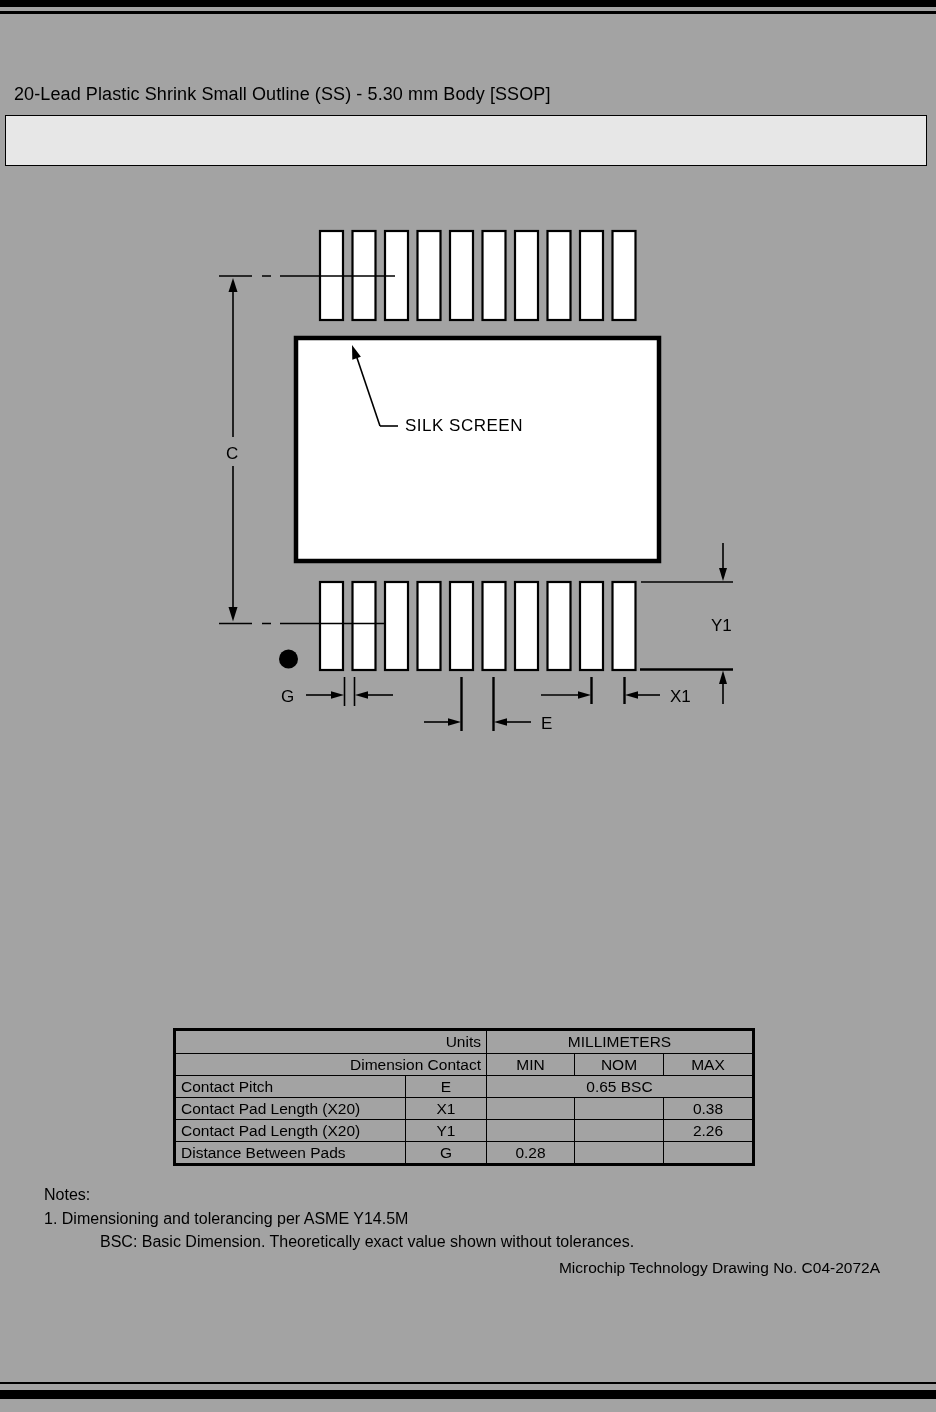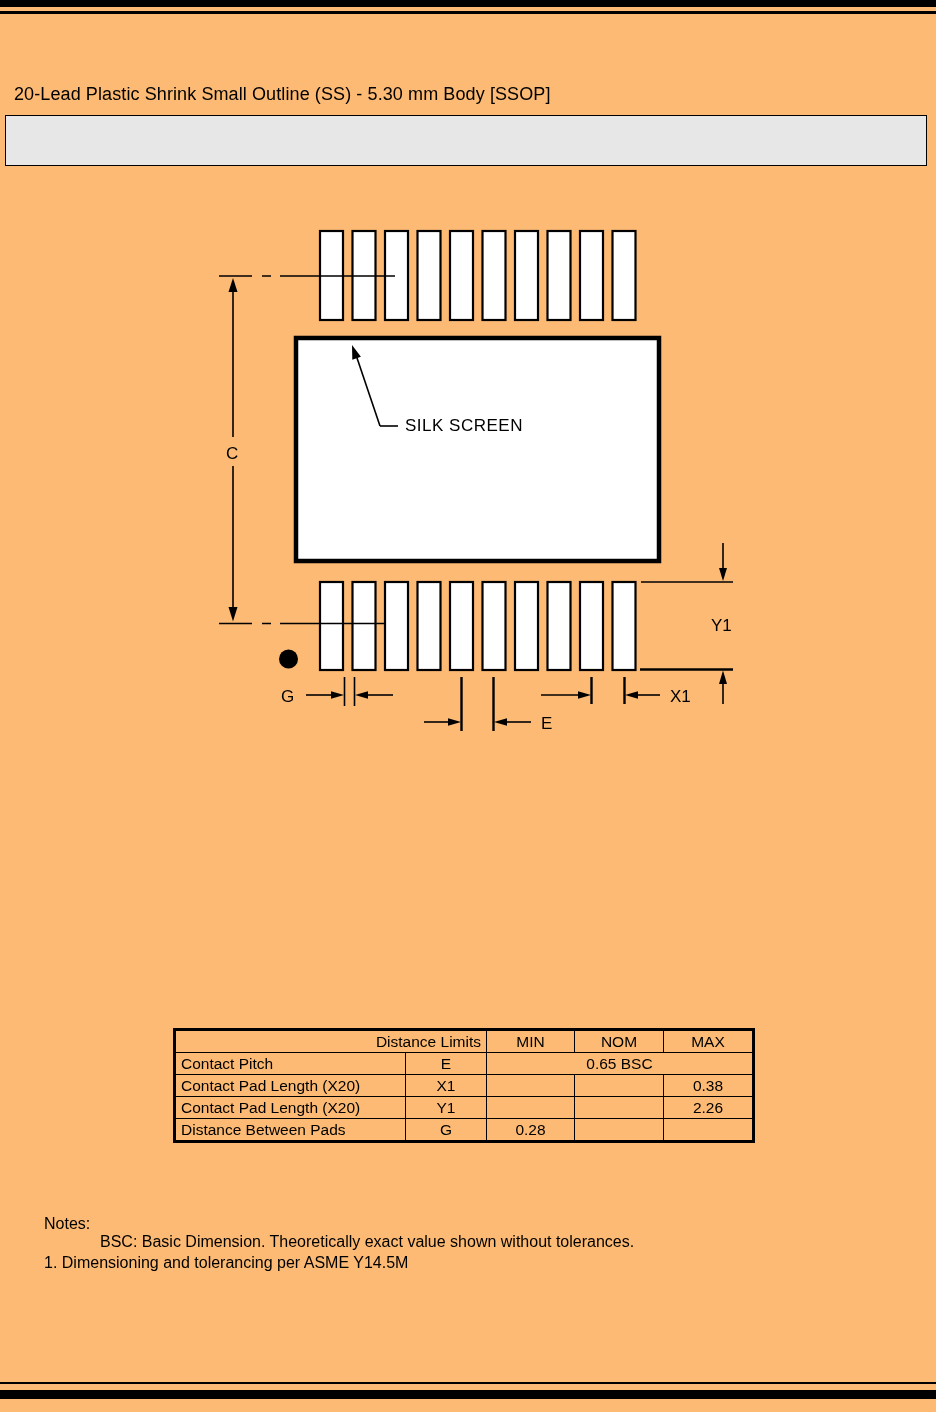--- a/index.html
+++ b/index.html
@@ -1,17 +1,17 @@
 <!DOCTYPE html>
 <html><head>
 <meta charset="utf-8">
 <style>
   html,body { margin:0; padding:0; background:#ffffff; }
   .page {
-    position:relative; width:936px; height:1412px; background:#fdba74;
+    position:relative; width:936px; height:1412px; background:#a3a3a3;
     font-family:"Liberation Sans", sans-serif; color:#000; overflow:hidden;text-decoration:underline;
   }
 
   .bar { position:absolute; left:0; width:936px; background:#000; }
 
   .doc-title { position:absolute; left:14px; top:84px; font-size:18px; letter-spacing:0.1px; }
 
   .section-box {
     position:absolute; left:5px; top:115px; width:920px; height:49px;
     background:#e7e7e7; border:1px solid #000;
@@ -152,22 +152,26 @@
 
   <table class="dim-table">
     <colgroup>
       <col style="width:231px">
         <col style="width:81px">
         <col style="width:88px">
         <col style="width:89px">
         <col style="width:90px">
     </colgroup>
     <tbody>
-      <tr>
-        <td colspan="2" class="ra tb">Distance Limits</td>
+      <tr class="hrow">
+        <td colspan="2" class="ra">Units</td>
+        <td colspan="3" class="ctr tl">MILLIMETERS</td>
+      </tr>
+      <tr>
+        <td colspan="2" class="ra tb">Dimension Contact</td>
         <td class="ctr tl tb">MIN</td>
         <td class="ctr tb">NOM</td>
         <td class="ctr tb">MAX</td>
       </tr>
       <tr>
         <td>Contact Pitch</td>
         <td class="ctr">E</td>
         <td colspan="3" class="ctr tl">0.65 BSC</td>
       </tr>
       <tr>
@@ -187,21 +191,22 @@
       <tr>
         <td>Distance Between Pads</td>
         <td class="ctr">G</td>
         <td class="ctr tl">0.28</td>
         <td class="ctr"></td>
         <td class="ctr"></td>
       </tr>
     </tbody>
   </table>
 
-  <div class="note-text" style="left:44px; top:1186px;margin-top:29px;">Notes:</div>
-  <div class="note-text" style="left:44px; top:1210px;margin-top:44px;">1. Dimensioning and tolerancing per ASME Y14.5M</div>
+  <div class="note-text" style="left:44px; top:1186px;">Notes:</div>
+  <div class="note-text" style="left:44px; top:1210px;">1. Dimensioning and tolerancing per ASME Y14.5M</div>
   <div class="note-text" style="left:100px; top:1233px;">BSC: Basic Dimension. Theoretically exact value shown without tolerances.</div>
 
+  <div class="footer-text">Microchip Technology Drawing No. C04-2072A</div>
 
   <div class="bar" style="top:1382px; height:2px;"></div>
   <div class="bar" style="top:1390px; height:9px;"></div>
 
 </div>
 
 </body></html>

